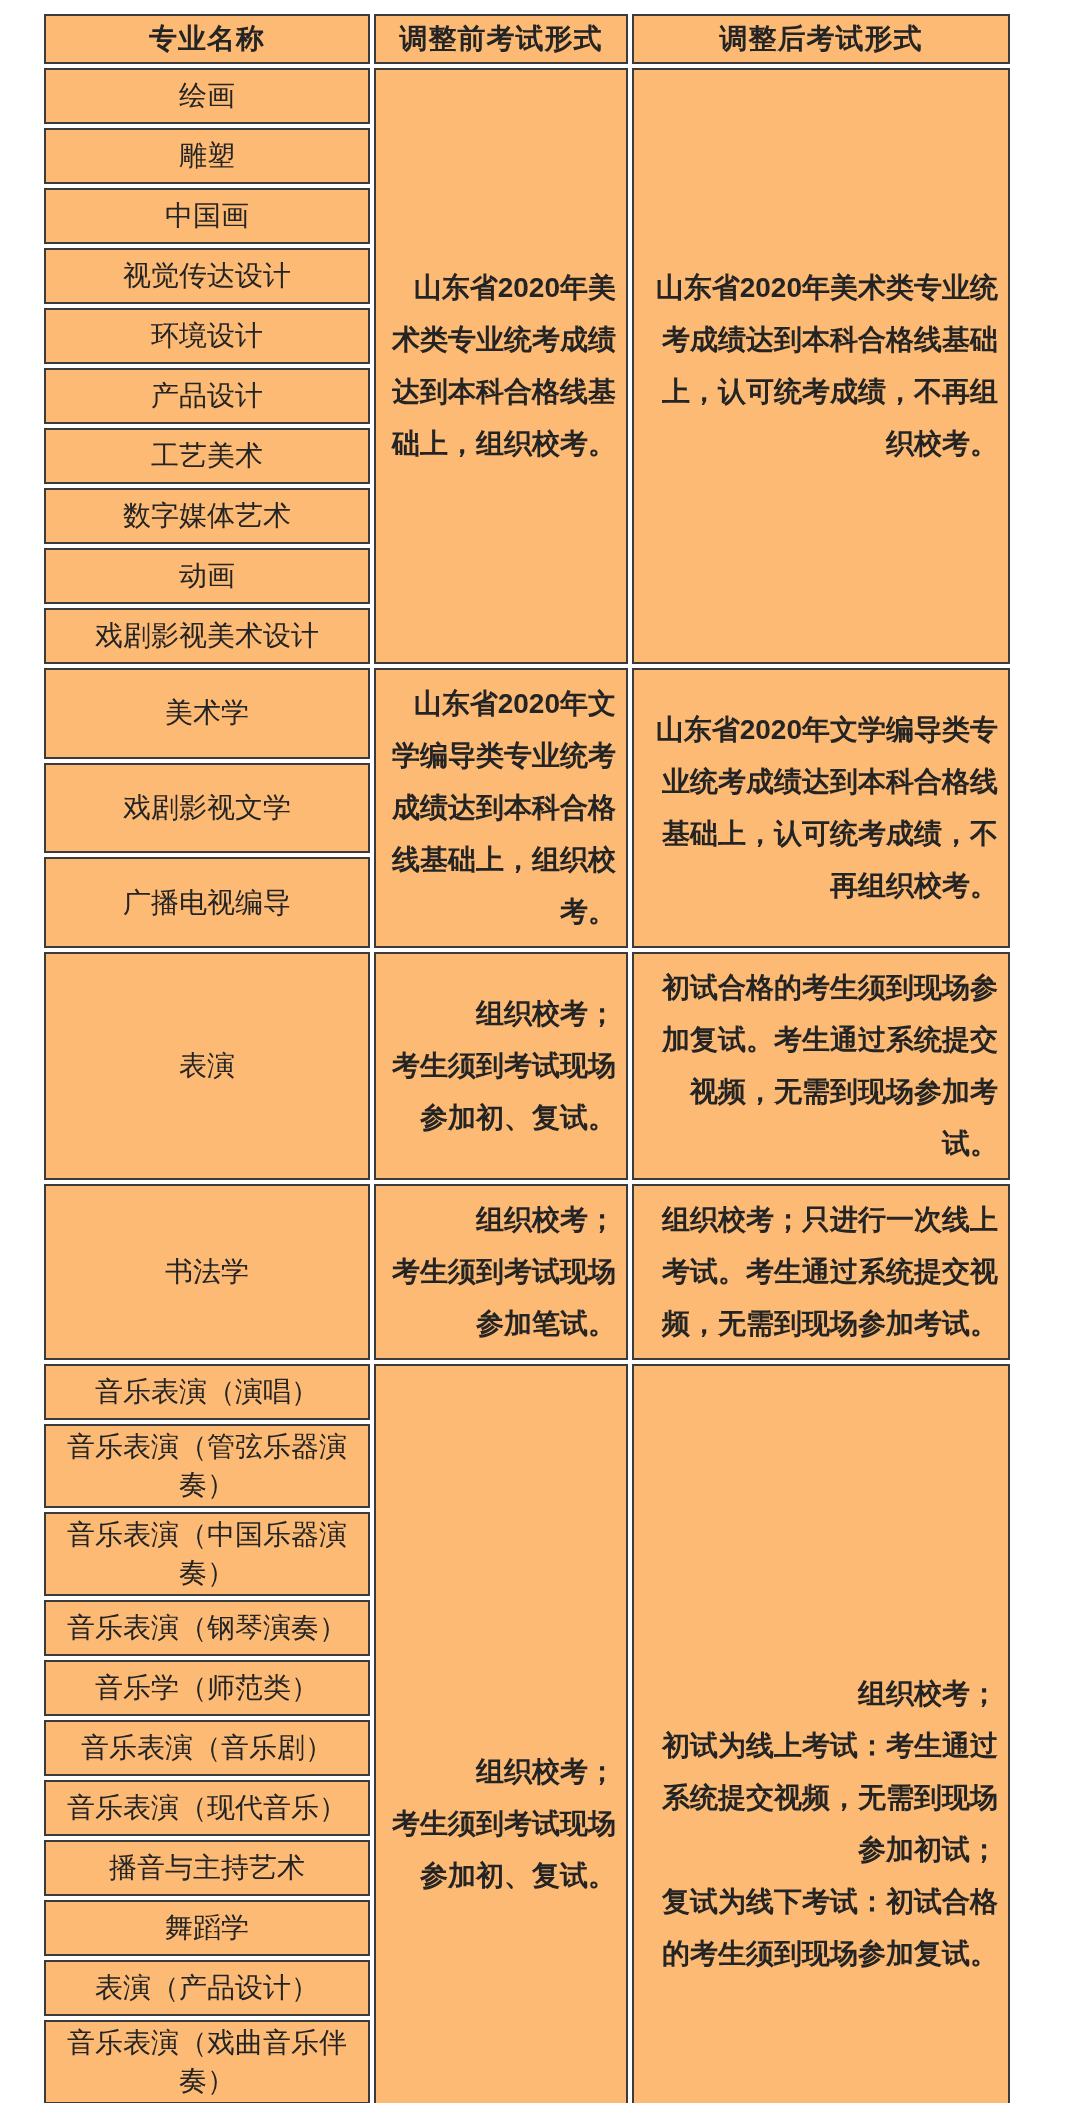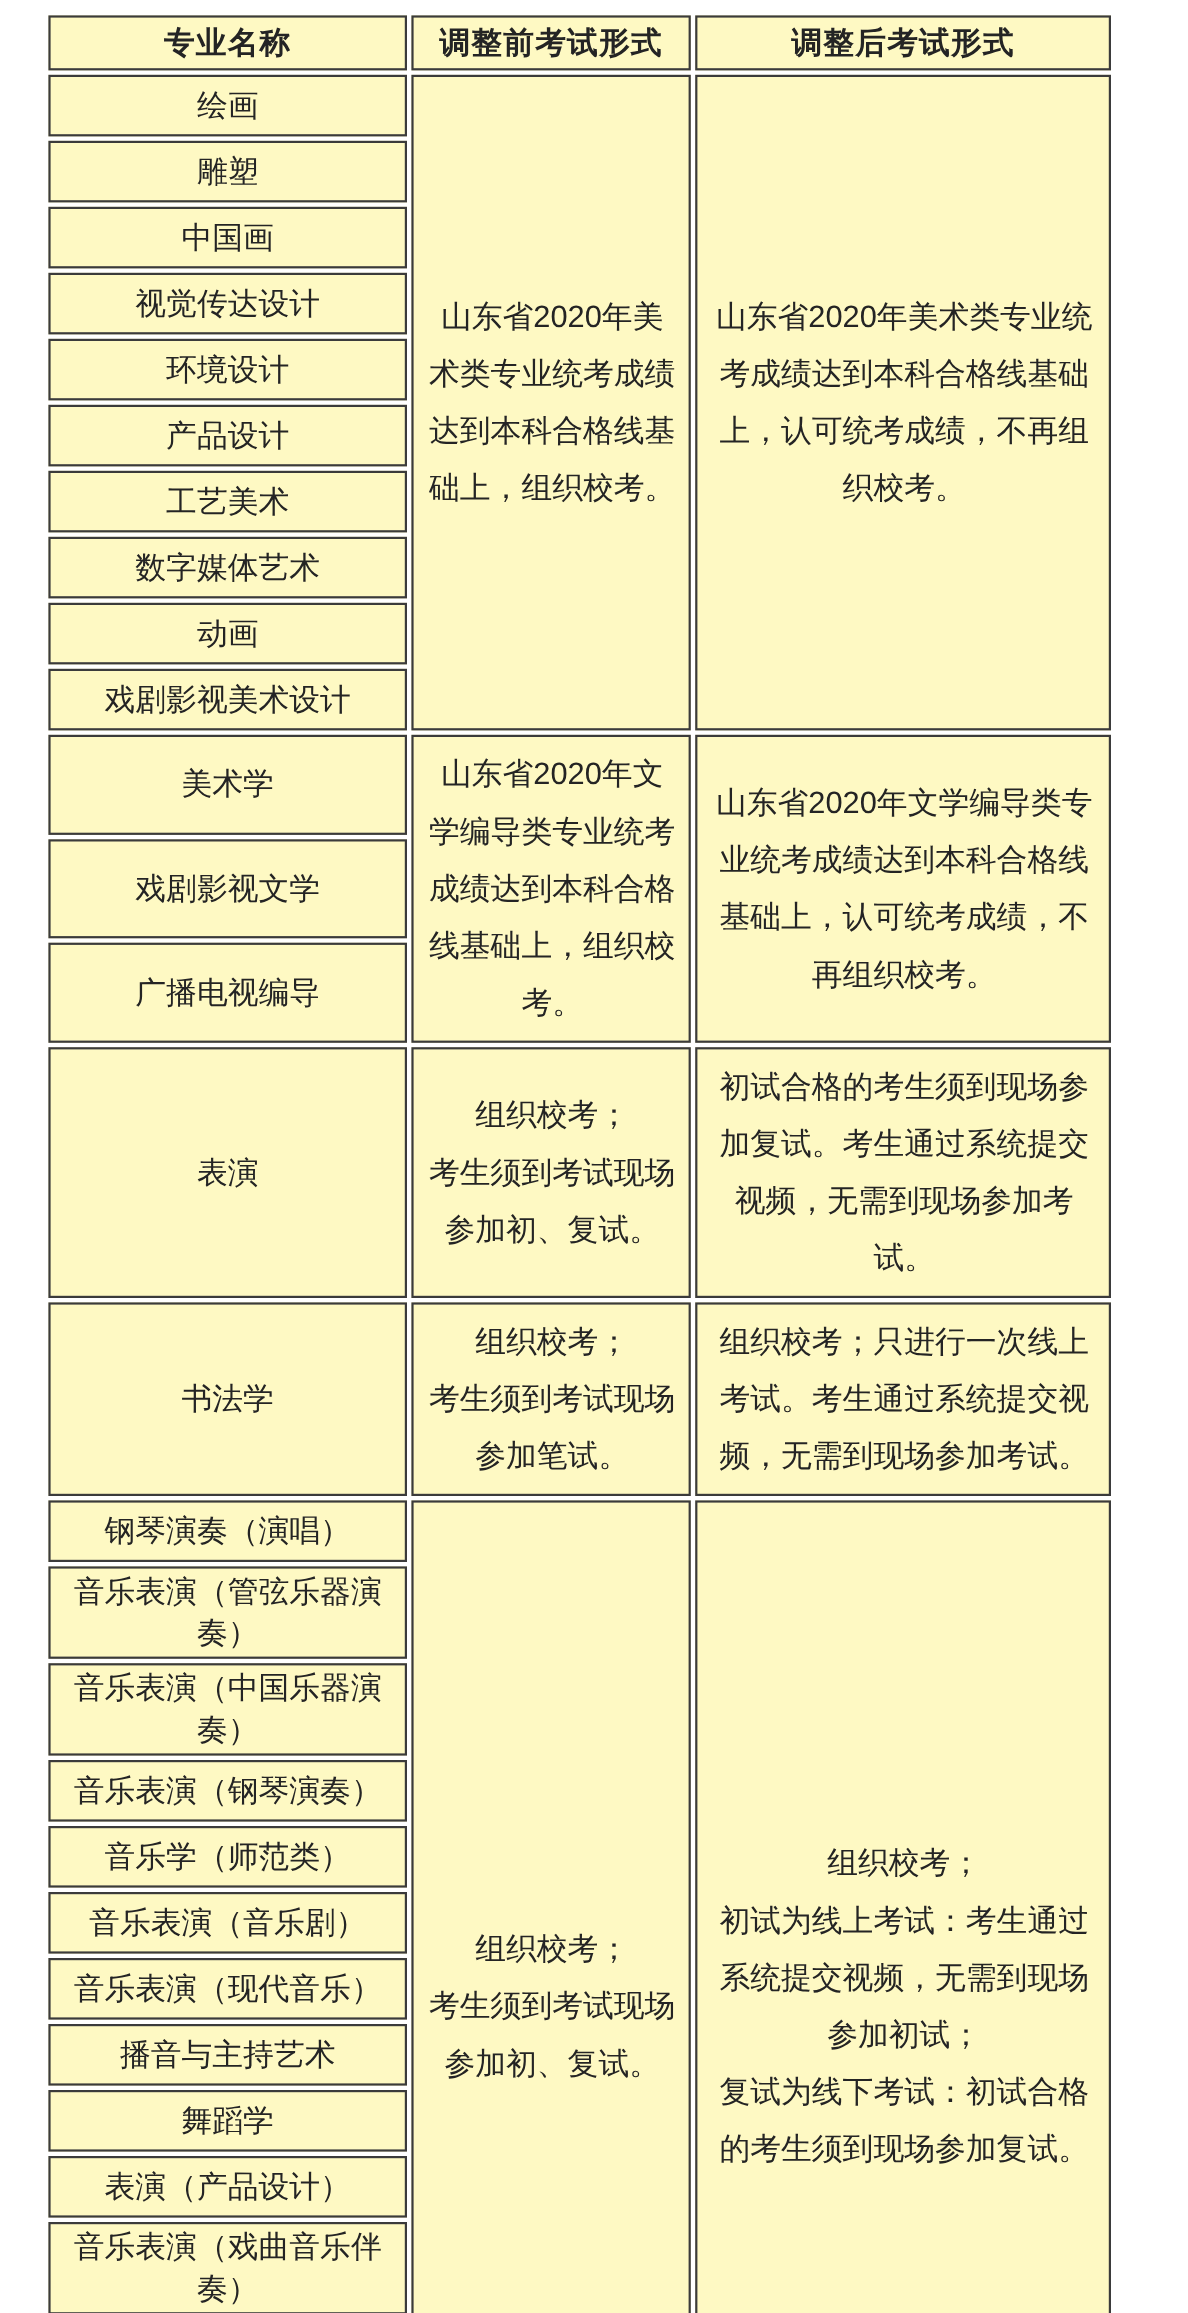--- a/index.html
+++ b/index.html
@@ -20,42 +20,42 @@
   table.exam{
     border-collapse:separate;
     border-spacing:4px;
     table-layout:fixed;
     margin:10px 0 0 40px;
     width:974px;
   }
   th,td{
     box-sizing:border-box;
     border:2px solid #3b3b3b;
-    background:#fef9c3;
+    background:#fdba74;
     font-size:28px;
     vertical-align:middle;
   }
   th{
     font-weight:700;
     height:50px;
     text-align:center;
     padding:2px 4px;
     letter-spacing:1px;
   }
   td.major{
     text-align:center;
     height:56px;
     padding:2px 6px;
     font-weight:400;
   }
   td.txt{
-    text-align:center;
+    text-align:right;
     padding:8px 10px 8px 12px;
     line-height:52px;
-    font-weight:400;
+    font-weight:700;
     white-space:pre-line;
   }
   tr.r-perform td.major{height:134px;margin-top:13px;}
   tr.r-callig td.major{height:140px;}
 </style>
 </head>
 <body>
 
 <div class="page">
   <table class="exam">
@@ -125,21 +125,21 @@
     </tr>
 
     <tr class="r-callig">
       <td class="major">书法学</td>
       <td class="txt">组织校考；
 考生须到考试现场参加笔试。</td>
       <td class="txt">组织校考；只进行一次线上考试。考生通过系统提交视频，无需到现场参加考试。</td>
     </tr>
 
     <tr>
-      <td class="major">钢琴演奏（演唱）</td>
+      <td class="major">音乐表演（演唱）</td>
       <td class="txt" rowspan="14">组织校考；
 考生须到考试现场参加初、复试。</td>
       <td class="txt" rowspan="14">组织校考；
 初试为线上考试：考生通过系统提交视频，无需到现场参加初试；
 复试为线下考试：初试合格的考生须到现场参加复试。</td>
     </tr>
     <tr>
           <td class="major">音乐表演（管弦乐器演奏）</td>
         </tr>
     <tr>

